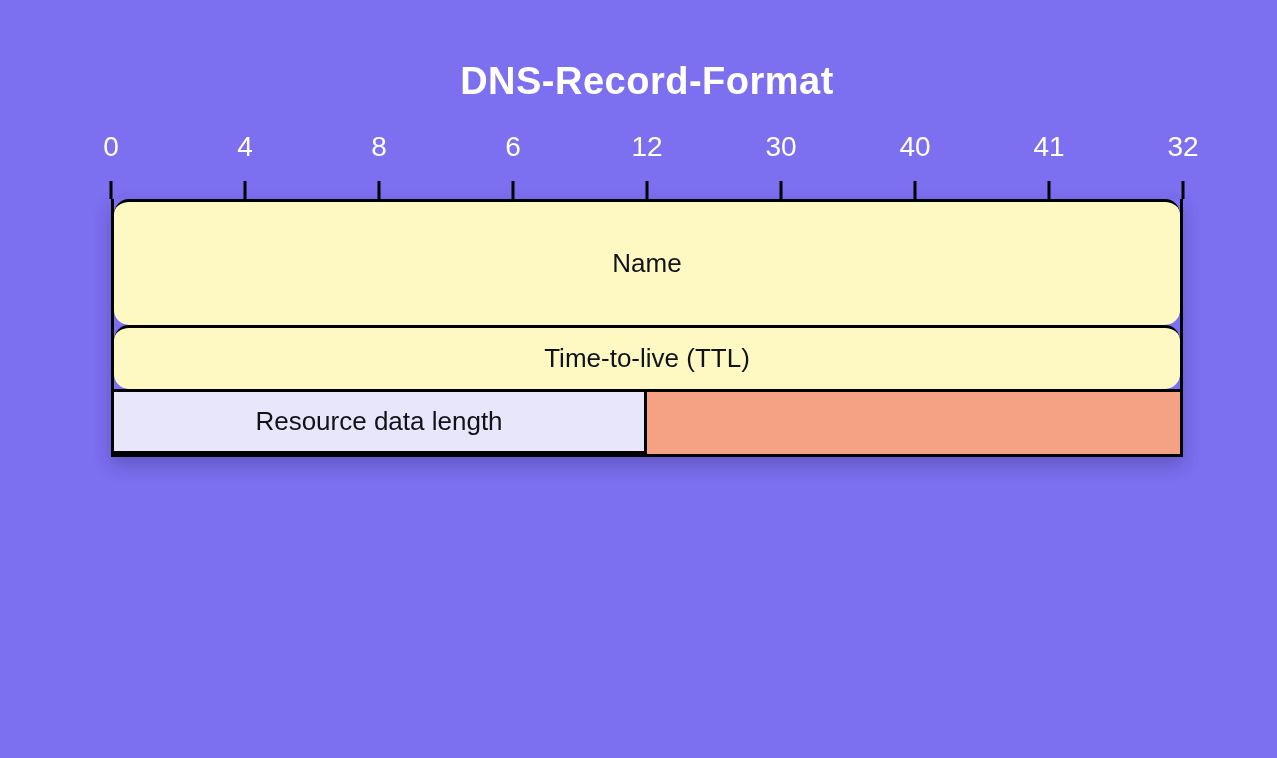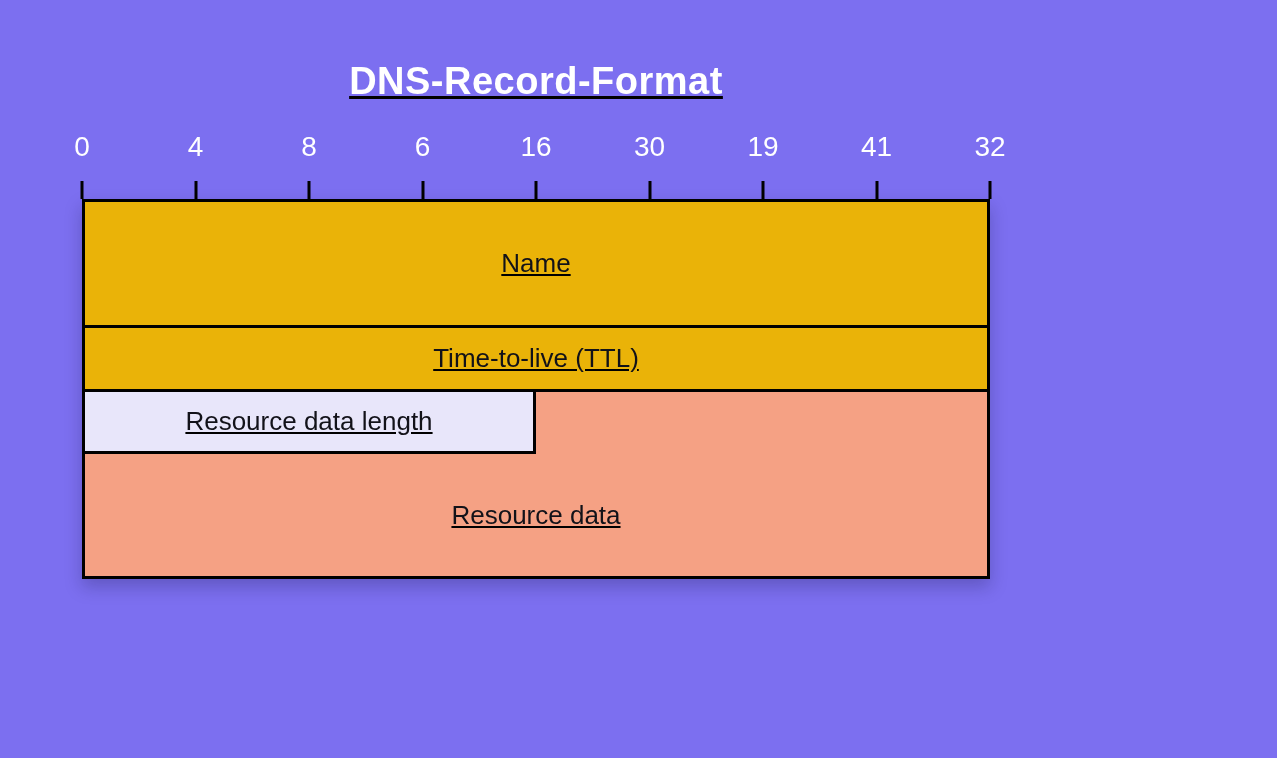--- a/index.html
+++ b/index.html
@@ -6,24 +6,23 @@
   body {
     background: #7c6ff0;
     width: 1277px;
     height: 758px;
     font-family: -apple-system, BlinkMacSystemFont, "Segoe UI", Arial, sans-serif;
     position: relative;
     overflow: hidden;
   }
   .container {
     position: absolute;
-    left: 82px;
+    left: 111px;
     top: 60px;
-    width: 908px;
-    text-decoration: underline;
+    width: 1072px;
   }
   .title {
     color: #ffffff;
     font-size: 38px;
     font-weight: 700;
     text-align: center;
     margin-bottom: 28px;
     letter-spacing: 0.5px;
   }
   .ruler {
@@ -62,28 +61,29 @@
     border-left: 3px solid #000;
     border-right: 3px solid #000;
     border-bottom: 3px solid #000;
     box-shadow: 0 8px 16px rgba(20,20,60,0.25);
   }
   .row {
     display: flex;
     width: 100%;
   }
   .cell {
-    background: #eab308;
+    background: #fef9c3;
     border-top: 3px solid #000;
     display: flex;
     align-items: center;
     justify-content: center;
     font-size: 26px;
     color: #121219;
     font-weight: 500;
+    border-radius: 15px;
   }
   .cell + .cell {
     border-left: 3px solid #000;
   }
   .row-name .cell { height: 126px; }
   .row-typeclass .cell { height: 70px; }
   .row-ttl .cell { height: 64px; }
   .row-rdlen { height: 65px; }
   .row-rdlen .cell-rdlen {
     background: #e8e6fa;
@@ -120,23 +120,23 @@
 <body>
 
 <div class="container">
   <div class="title">DNS-Record-Format</div>
 
   <div class="ruler">
     <span class="ruler-label" style="left:0%">0</span>
     <span class="ruler-label" style="left:12.5%">4</span>
     <span class="ruler-label" style="left:25%">8</span>
     <span class="ruler-label" style="left:37.5%">6</span>
-    <span class="ruler-label" style="left:50%">16</span>
+    <span class="ruler-label" style="left:50%">12</span>
     <span class="ruler-label" style="left:62.5%">30</span>
-    <span class="ruler-label" style="left:75%">19</span>
+    <span class="ruler-label" style="left:75%">40</span>
     <span class="ruler-label" style="left:87.5%">41</span>
     <span class="ruler-label" style="left:100%">32</span>
     <div class="ruler-ticks">
       <div class="tick edge" style="left:0%"></div>
       <div class="tick" style="left:12.5%"></div>
       <div class="tick" style="left:25%"></div>
       <div class="tick" style="left:37.5%"></div>
       <div class="tick" style="left:50%"></div>
       <div class="tick" style="left:62.5%"></div>
       <div class="tick" style="left:75%"></div>
@@ -149,15 +149,14 @@
     <div class="row row-name">
       <div class="cell full">Name</div>
     </div>
     <div class="row row-ttl">
       <div class="cell full">Time-to-live (TTL)</div>
     </div>
     <div class="row row-rdlen">
       <div class="cell-rdlen half">Resource data length</div>
       <div class="cell-orange-top half"></div>
     </div>
-    <div class="row-rdata">Resource data</div>
   </div>
 </div>
 
 </body></html>

